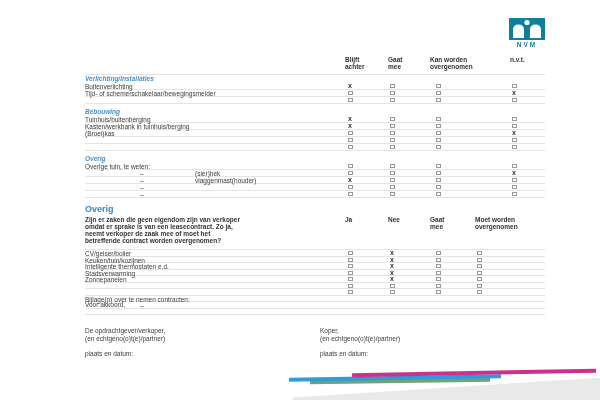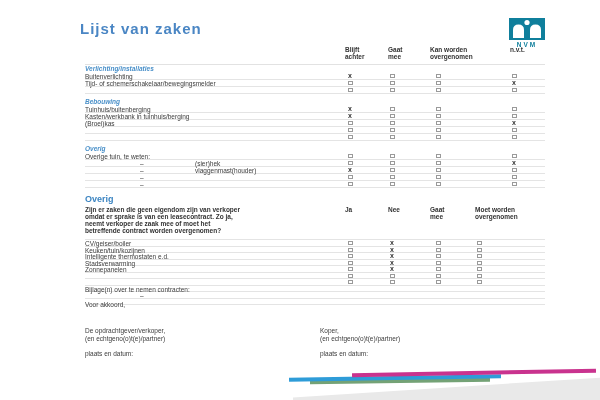--- a/index.html
+++ b/index.html
@@ -5,21 +5,21 @@
   * { margin:0; padding:0; box-sizing:border-box; }
   html,body { width:600px; height:400px; background:#fff; font-family:"Liberation Sans", sans-serif; }
   .page { position:relative; width:600px; height:400px; background:#fff; overflow:hidden; }
 
   .title { position:absolute; left:80px; top:20px; font-size:15px; font-weight:bold; color:#4a86c4; letter-spacing:1px; }
 
   .logo { position:absolute; left:509px; top:18px; width:36px; height:30px; background:#0f7f9c; }
   .logo svg { display:block; width:36px; height:21px; }
   .logo-text { height:9px; background:#fff; color:#0f7f9c; font-size:6.5px; font-weight:bold; text-align:center; line-height:9px; letter-spacing:2px; border-top:1px solid #0f7f9c; }
 
-  .content { position:absolute; left:85px; top:46px; width:460px; }
+  .content { position:absolute; left:85px; top:56px; width:460px; }
 
   .thead { position:relative; height:18px; }
   .hcol { position:absolute; top:0; font-size:6.5px; line-height:7px; font-weight:bold; color:#333; white-space:pre-line; }
   .t1 .h0 { left:260px; } .t1 .h1 { left:303px; } .t1 .h2 { left:345px; } .t1 .h3 { left:425px; }
 
   .table1 { border-top:1px solid #e2e2e2; }
   .sec { margin-top:4px; }
   .sec:first-of-type { margin-top:0; }
   .sec-label { height:8px; line-height:8px; font-size:6.5px; font-weight:bold; font-style:italic; color:#4a90c9; }
 
@@ -47,21 +47,20 @@
   .stripe { position:absolute; height:3.5px; }
   .stripe-green { left:310px; top:379px; width:180px; transform:rotate(-0.8deg); }
   .stripe-blue { left:289px; top:375.5px; width:212px; transform:rotate(-0.9deg); }
   .stripe-magenta { left:352px; top:371px; width:244px; transform:rotate(-1.1deg); }
 </style>
 </head>
 <body>
 
 <div class="page">
 
-  <div class="title" style="color: rgb(74, 134, 196);">Lijst van zaken</div>
 
   <div class="logo" style="background: rgb(15, 127, 156);">
     <svg viewBox="0 0 36 21">
       <path d="M4,20 v-8 q0,-5.5 5.5,-5.5 t5.5,5.5 v8 z" fill="#ffffff"></path>
       <path d="M21,20 v-8 q0,-5.5 5.5,-5.5 t5.5,5.5 v8 z" fill="#ffffff"></path>
       <circle cx="18" cy="4.5" r="2.6" fill="#ffffff"></circle>
     </svg>
     <div class="logo-text">NVM</div>
   </div>
 

